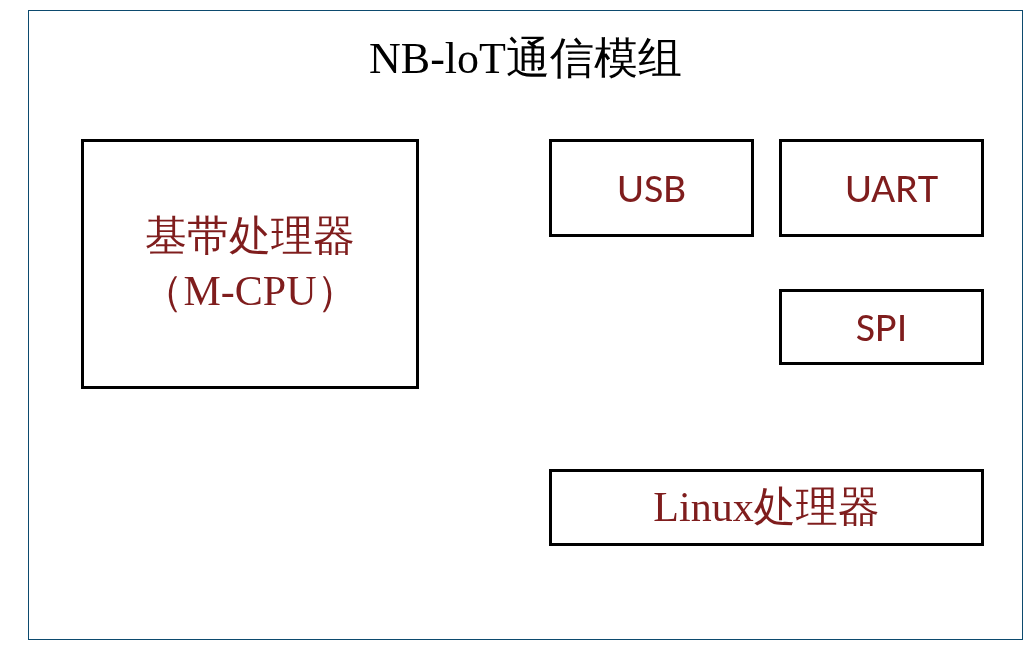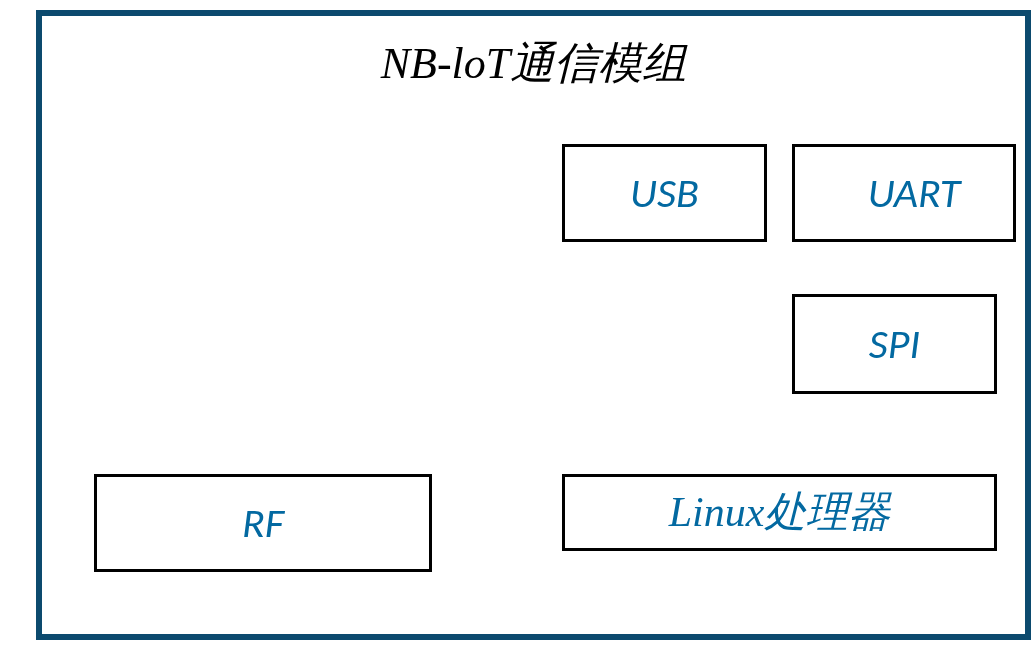--- a/index.html
+++ b/index.html
@@ -9,79 +9,78 @@
     }
     body {
       width: 1033px;
       height: 654px;
       background: #ffffff;
       font-family: "SimSun", "Microsoft YaHei", serif;
       position: relative;
     }
     .outer-box {
       position: absolute;
-      left: 36px;
+      left: 28px;
       top: 10px;
       width: 995px;
       height: 630px;
-      border: 6px solid #0c4a6e;
-      font-style: italic;
+      border: 1px solid #0c4a6e;
     }
     .title {
       position: absolute;
       left: 0;
       right: 0;
       top: 18px;
       text-align: center;
       font-size: 44px;
       color: #000;
       font-family: "SimSun", serif;
     }
     .box {
       position: absolute;
       border: 3px solid #000;
       display: flex;
       align-items: center;
       justify-content: center;
       text-align: center;
       font-size: 42px;
-      color: #0369a1;
+      color: #7f1d1d;
       line-height: 1.3;
       font-family: "SimSun", serif;
     }
     .box-cpu {
       left: 52px;
       top: 128px;
       width: 338px;
       height: 250px;
     }
     .box-usb {
       left: 520px;
       top: 128px;
       width: 205px;
       height: 98px;
     }
     .box-uart {
       left: 750px;
       top: 128px;
-      width: 224px;
+      width: 205px;
       height: 98px;
       padding-left: 20px;
     }
     .box-eth {
       left: 520px;
       top: 278px;
       width: 205px;
       height: 98px;
     }
     .box-spi {
       left: 750px;
       top: 278px;
       width: 205px;
-      height: 100px;
+      height: 76px;
     }
     .box-rf {
       left: 52px;
       top: 458px;
       width: 338px;
       height: 98px;
     }
     .box-linux {
       left: 520px;
       top: 458px;
@@ -91,34 +90,35 @@
     .ascii-font {
       font-family: "Calibri", Arial, sans-serif;
     }
   </style>
 </head>
 <body>
 
 <div class="outer-box">
   <div class="title">NB-loT通信模组</div>
 
+  <div class="box box-cpu">
+    <span style="white-space: pre-line;">基带处理器
+（M-CPU）</span>
+  </div>
 
   <div class="box box-usb ascii-font">
     <span>USB</span>
   </div>
 
   <div class="box box-uart ascii-font">
     <span>UART</span>
   </div>
 
 
   <div class="box box-spi ascii-font">
     <span>SPI</span>
   </div>
 
-  <div class="box box-rf ascii-font">
-    <span>RF</span>
-  </div>
 
   <div class="box box-linux">
     <span>Linux处理器</span>
   </div>
 </div>
 
 </body></html>

